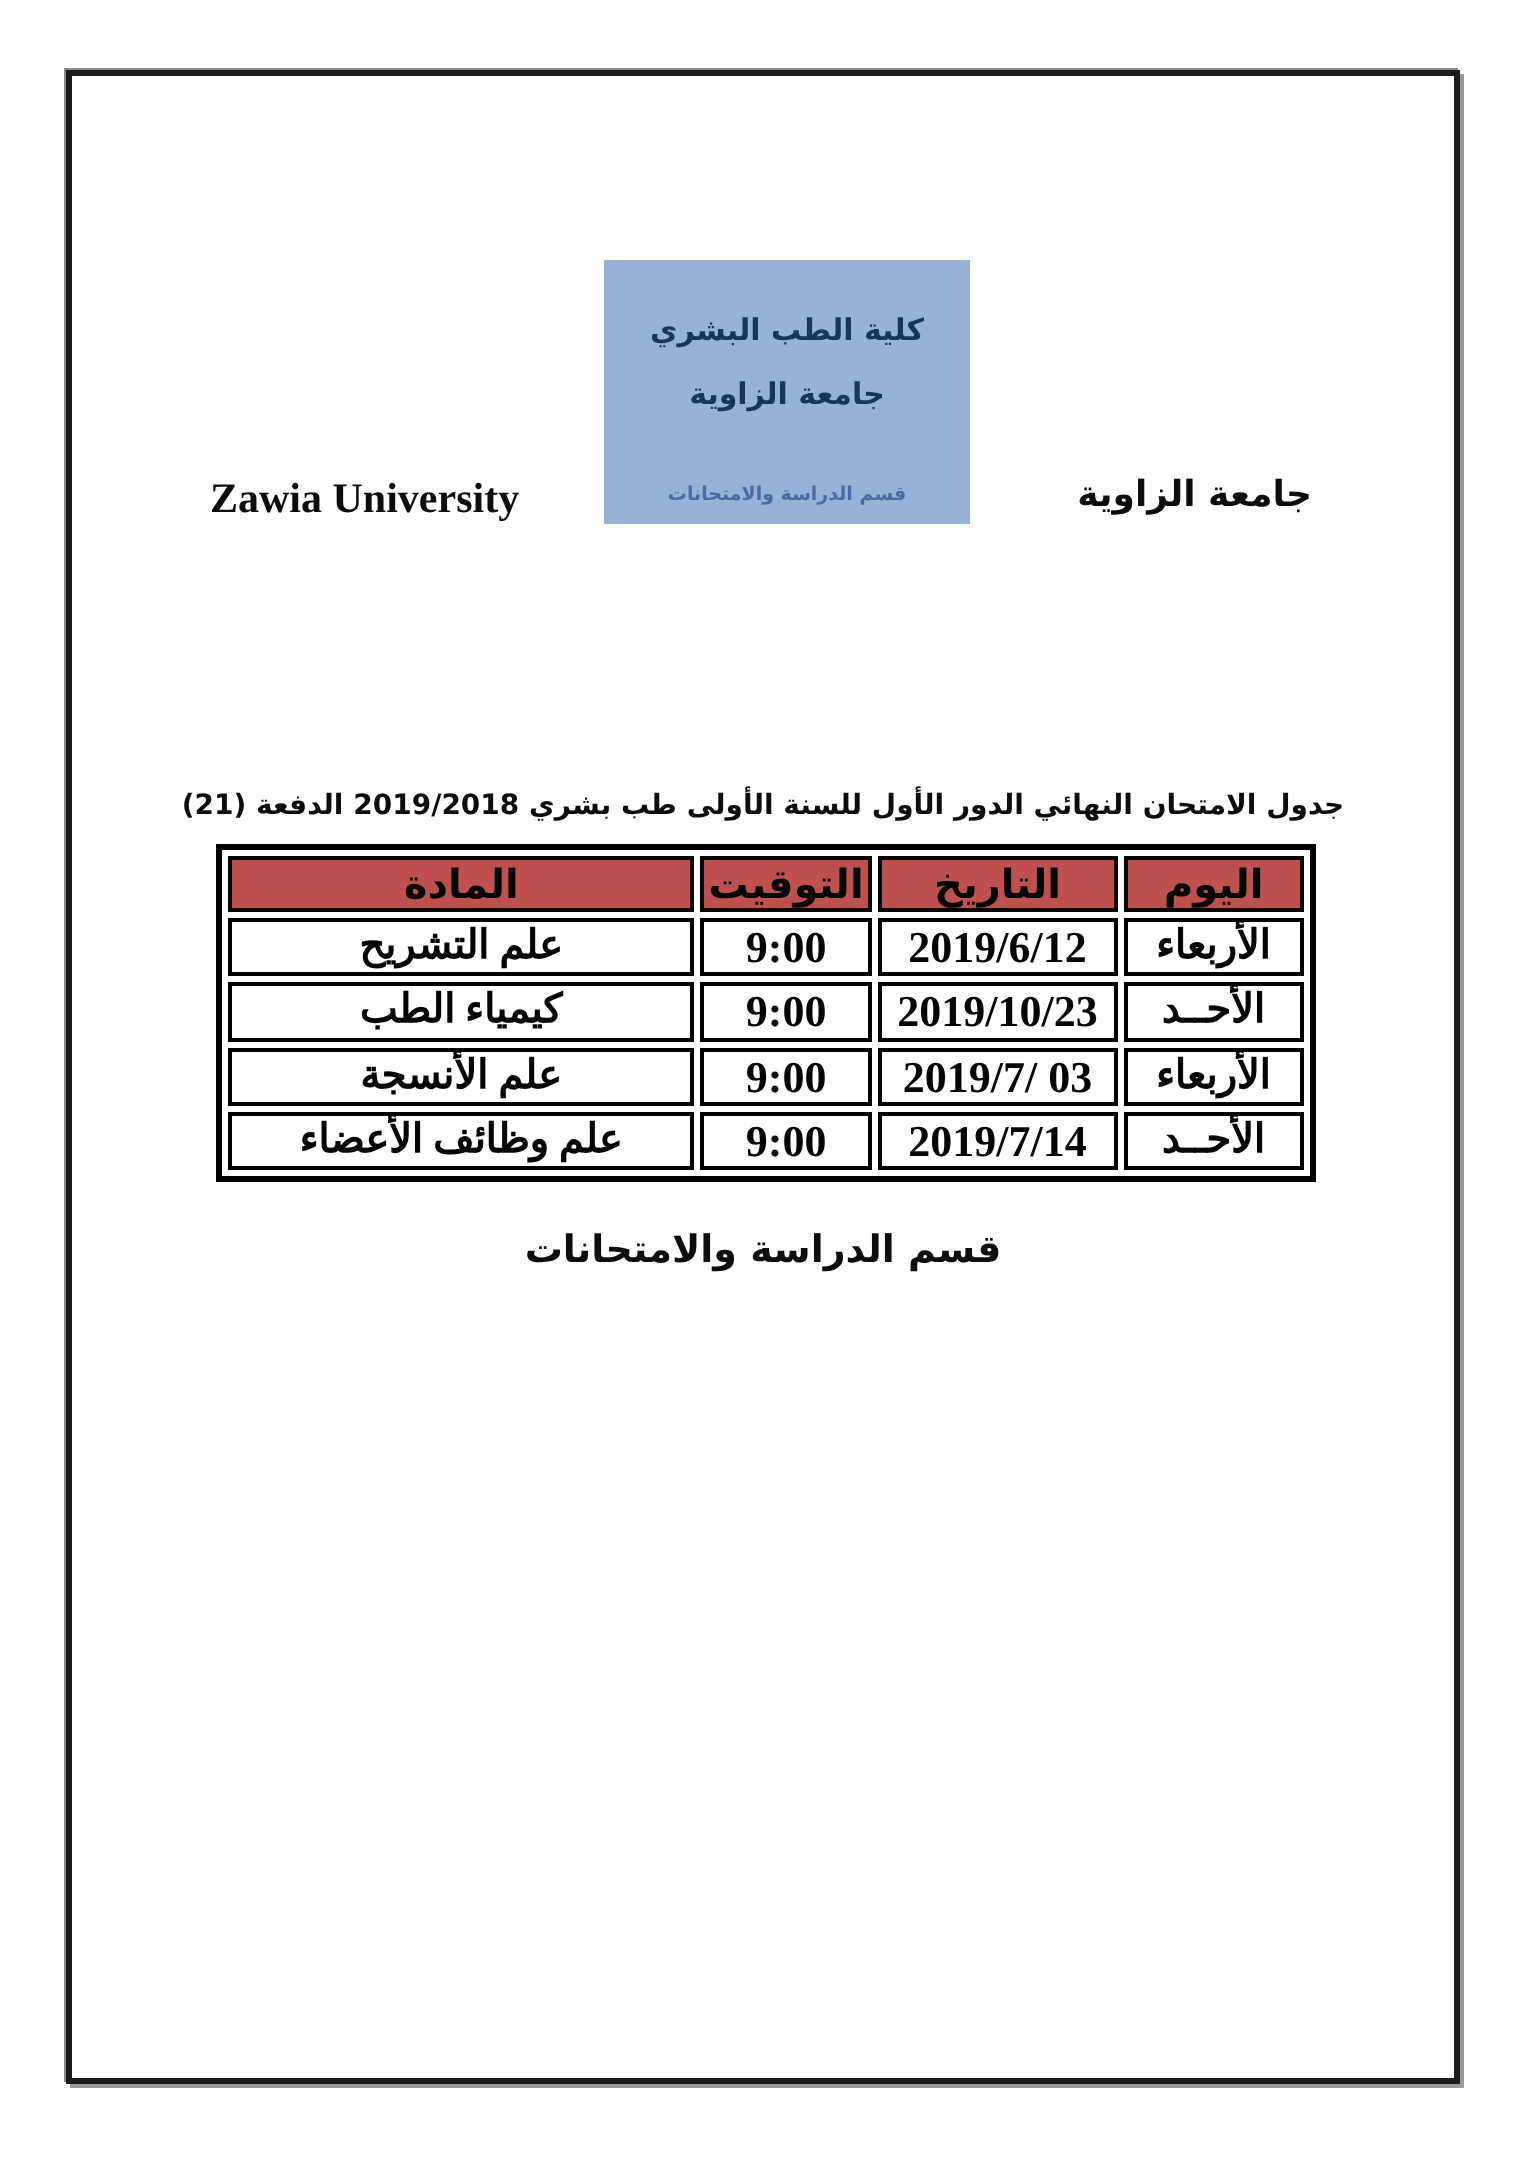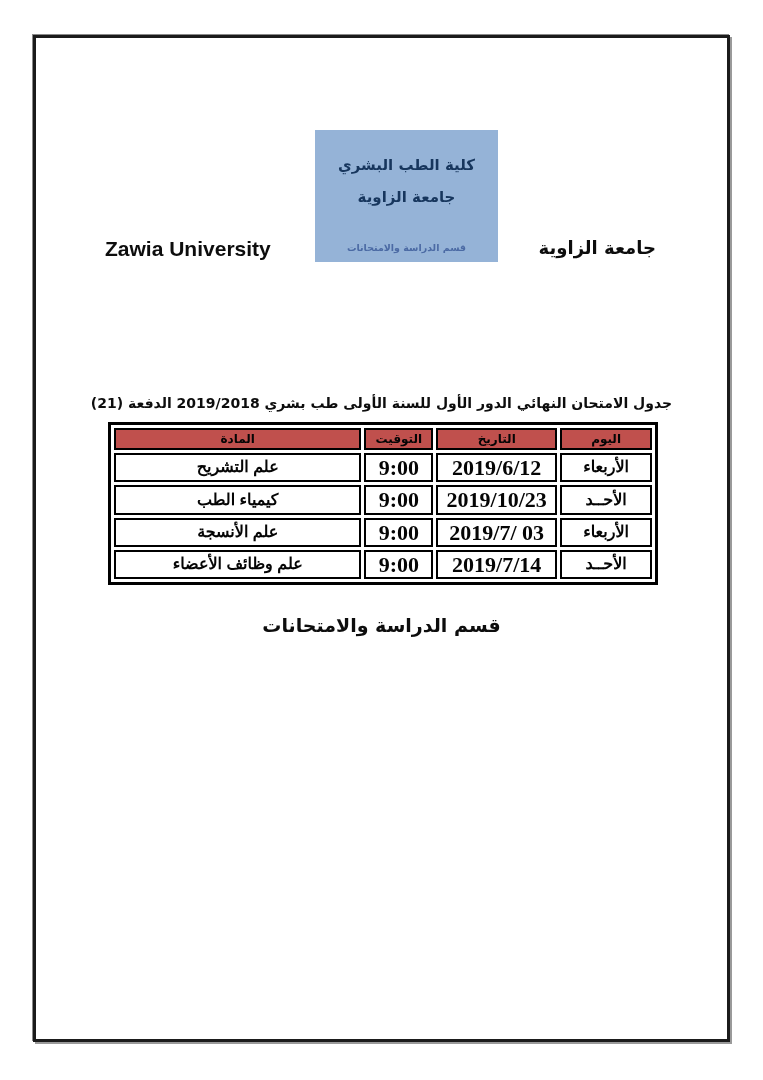--- a/index.html
+++ b/index.html
@@ -21,21 +21,21 @@
     top: 35px;
     width: 697px;
     height: 1007px;
     border: 3px solid #1b1b1b;
     box-shadow: -1px -1px 0 #8a8a8a, 2px 2px 0 #9a9a9a;
   }
 
   
   .logo {
     position: absolute;
-    left: 315px;
+    left: 302px;
     top: 130px;
     width: 183px;
     height: 132px;
     background: var(--logo-bg, #95B3D7);
     display: flex;
     flex-direction: column;
     align-items: center;
     text-align: center;
     direction: rtl;
     font-family: "DejaVu Sans", sans-serif;
@@ -67,21 +67,21 @@
     right: 107px;
     direction: rtl;
     font-family: "DejaVu Sans", sans-serif;
     font-weight: bold;
     font-size: 18px;
     color: #0d0d0d;
   }
   .hdr-en {
     position: absolute;
     left: 105px;
-    font-family: Liberation Sans, sans-serif;
+    font-family: Liberation Serif, serif;
     font-weight: bold;
     font-size: 21px;
     color: #0d0d0d;
   }
   .row1 { top: 237px; }
   .row2 { top: 299px; }
 
   .doc-title {
     position: absolute;
     top: 395px;
@@ -116,27 +116,27 @@
     text-align: center;
     vertical-align: middle;
     font-weight: bold;
     color: #050505;
     padding: 0 2px;
     overflow: hidden;
   }
   table.exam th {
     background: var(--table-header-bg, #C0504D);
     height: 22px;
-    font-size: 12px;
+    font-size: 20px;
     font-family: "DejaVu Sans", sans-serif;
   }
   table.exam td {
     height: 27px;
-    font-size: 16px;
-    font-family: Liberation Sans, sans-serif;
+    font-size: 20px;
+    font-family: Liberation Serif, serif;
     line-height: 1.15;
   }
   table.exam td.c-date, table.exam td.c-time {
     direction: ltr;
     font-family: "Liberation Serif", "DejaVu Serif", serif;
     font-size: 22px;
   }
   col.w-day  { width: 95px; }
   col.w-date { width: 122px; }
   col.w-time { width: 70px; }

